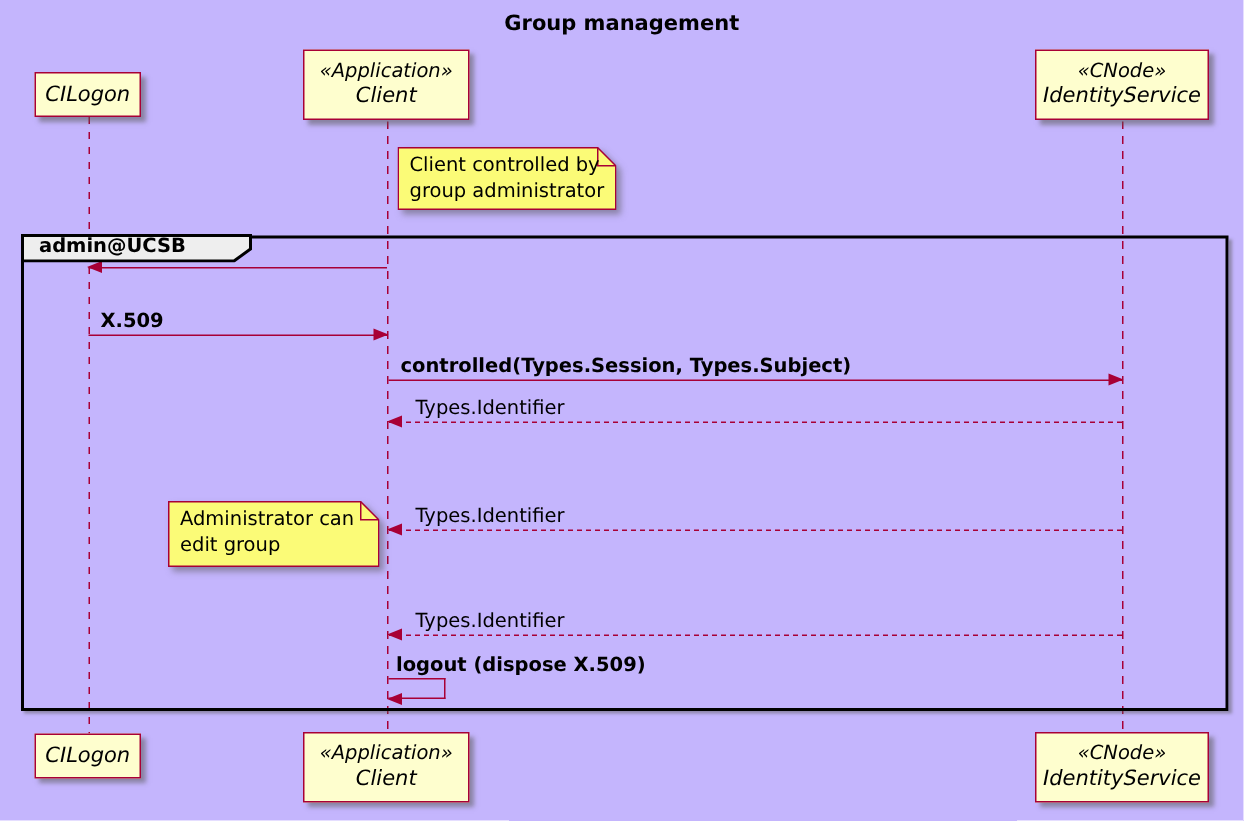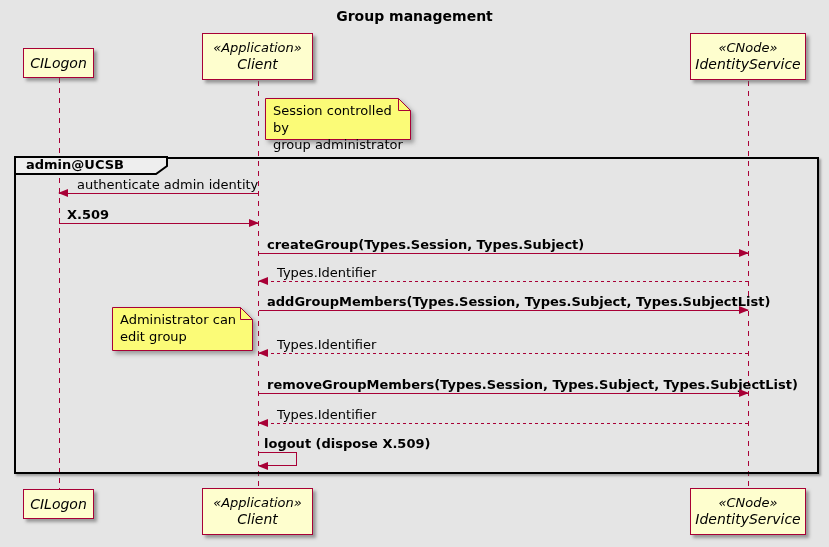--- a/index.html
+++ b/index.html
@@ -1,17 +1,17 @@
 <!DOCTYPE html>
 <html><head>
 <meta charset="utf-8">
 <style>
   html,body{margin:0;padding:0;background:#ffffff;}
   .stage{
-    position:relative;width:829px;height:547px;background:#e5e5e5;overflow:hidden;
+    position:relative;width:829px;height:547px;background:#c4b5fd;overflow:hidden;
     font-family:"DejaVu Sans","Liberation Sans",sans-serif;color:#000;
   }
   .title{
     position:absolute;left:0;right:0;top:8px;text-align:center;
     font-size:14px;font-weight:bold;
   }
   
   .lifeline{
     position:absolute;width:1px;
     background:repeating-linear-gradient(to bottom,#A80036 0 5px,transparent 5px 10px);
@@ -104,81 +104,68 @@
   <div class="pbox" style="left:690px;top:488px;width:116px;height:47px">
     <div class="stereo">«CNode»</div>
     <div class="pname">IdentityService</div>
   </div>
 
   <div class="note" style="left:265px;top:98px;width:146px;height:42px">
     <svg width="146" height="42">
       <path d="M0.5,0.5 L133.5,0.5 L145.5,12.5 L145.5,41.5 L0.5,41.5 Z" fill="#FBFB77" stroke="#A80036"></path>
       <path d="M133.5,0.5 L133.5,12.5 L145.5,12.5" fill="none" stroke="#A80036"></path>
     </svg>
-    <div class="note-text">Session controlled by
+    <div class="note-text">Client controlled by
 group administrator</div>
   </div>
 
-  <div class="note" style="left:112px;top:307px;width:161px;height:44px">
+  <div class="note" style="left:112px;top:334px;width:161px;height:44px">
     <svg width="141" height="44">
       <path d="M0.5,0.5 L128.5,0.5 L140.5,12.5 L140.5,43.5 L0.5,43.5 Z" fill="#FBFB77" stroke="#A80036"></path>
       <path d="M128.5,0.5 L128.5,12.5 L140.5,12.5" fill="none" stroke="#A80036"></path>
     </svg>
     <div class="note-text">Administrator can
 edit group</div>
   </div>
 
   <div class="msg" style="left:59px;top:178px;width:199px">
-    <div class="msg-label rev">authenticate admin identity</div>
     <div class="line">
         <i class="ah left"></i>
       </div>
   </div>
 
   <div class="msg" style="left:59px;top:208px;width:199px">
     <div class="msg-label fwd">X.509</div>
     <div class="line">
         <i class="ah right"></i>
       </div>
   </div>
 
   <div class="msg" style="left:259px;top:238px;width:489px">
-    <div class="msg-label fwd">createGroup(Types.Session, Types.Subject)</div>
+    <div class="msg-label fwd">controlled(Types.Session, Types.Subject)</div>
     <div class="line">
         <i class="ah right"></i>
       </div>
   </div>
 
   <div class="msg" style="left:259px;top:266px;width:489px">
     <div class="msg-label rev">Types.Identifier</div>
     <div class="line dashed">
         <i class="ah left"></i>
       </div>
   </div>
 
-  <div class="msg" style="left:259px;top:295px;width:489px">
-    <div class="msg-label fwd">addGroupMembers(Types.Session, Types.Subject, Types.SubjectList)</div>
-    <div class="line">
-        <i class="ah right"></i>
-      </div>
-  </div>
 
   <div class="msg" style="left:259px;top:338px;width:489px">
     <div class="msg-label rev">Types.Identifier</div>
     <div class="line dashed">
         <i class="ah left"></i>
       </div>
   </div>
 
-  <div class="msg" style="left:259px;top:378px;width:489px">
-    <div class="msg-label fwd">removeGroupMembers(Types.Session, Types.Subject, Types.SubjectList)</div>
-    <div class="line">
-        <i class="ah right"></i>
-      </div>
-  </div>
 
   <div class="msg" style="left:259px;top:408px;width:489px">
     <div class="msg-label rev">Types.Identifier</div>
     <div class="line dashed">
         <i class="ah left"></i>
       </div>
   </div>
 
   <div class="msg" style="left:259px;top:437px;width:230px">
     <div class="msg-label fwd" style="padding-left:5px">logout (dispose X.509)</div>

